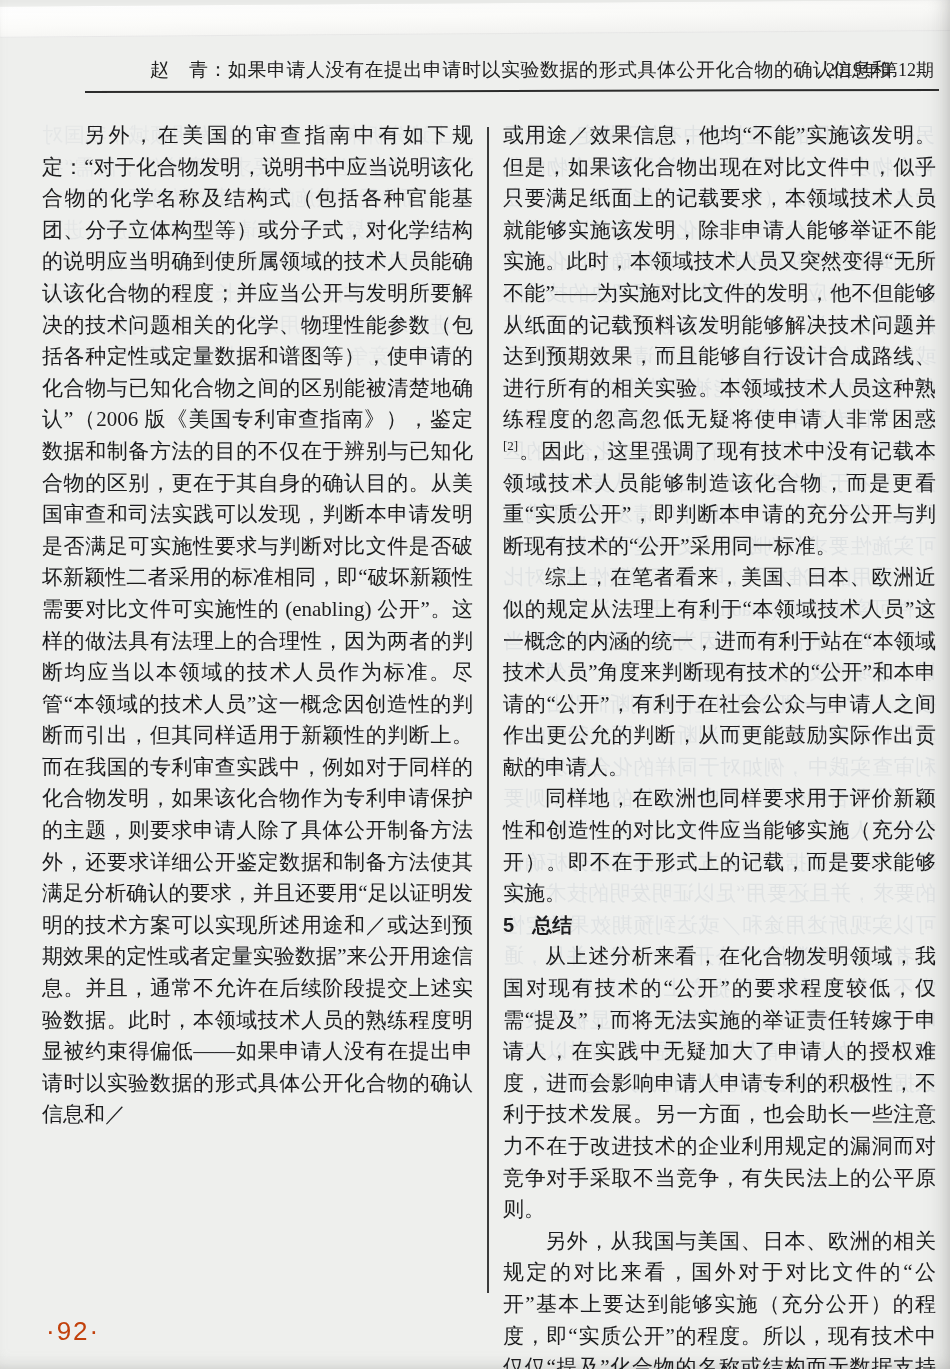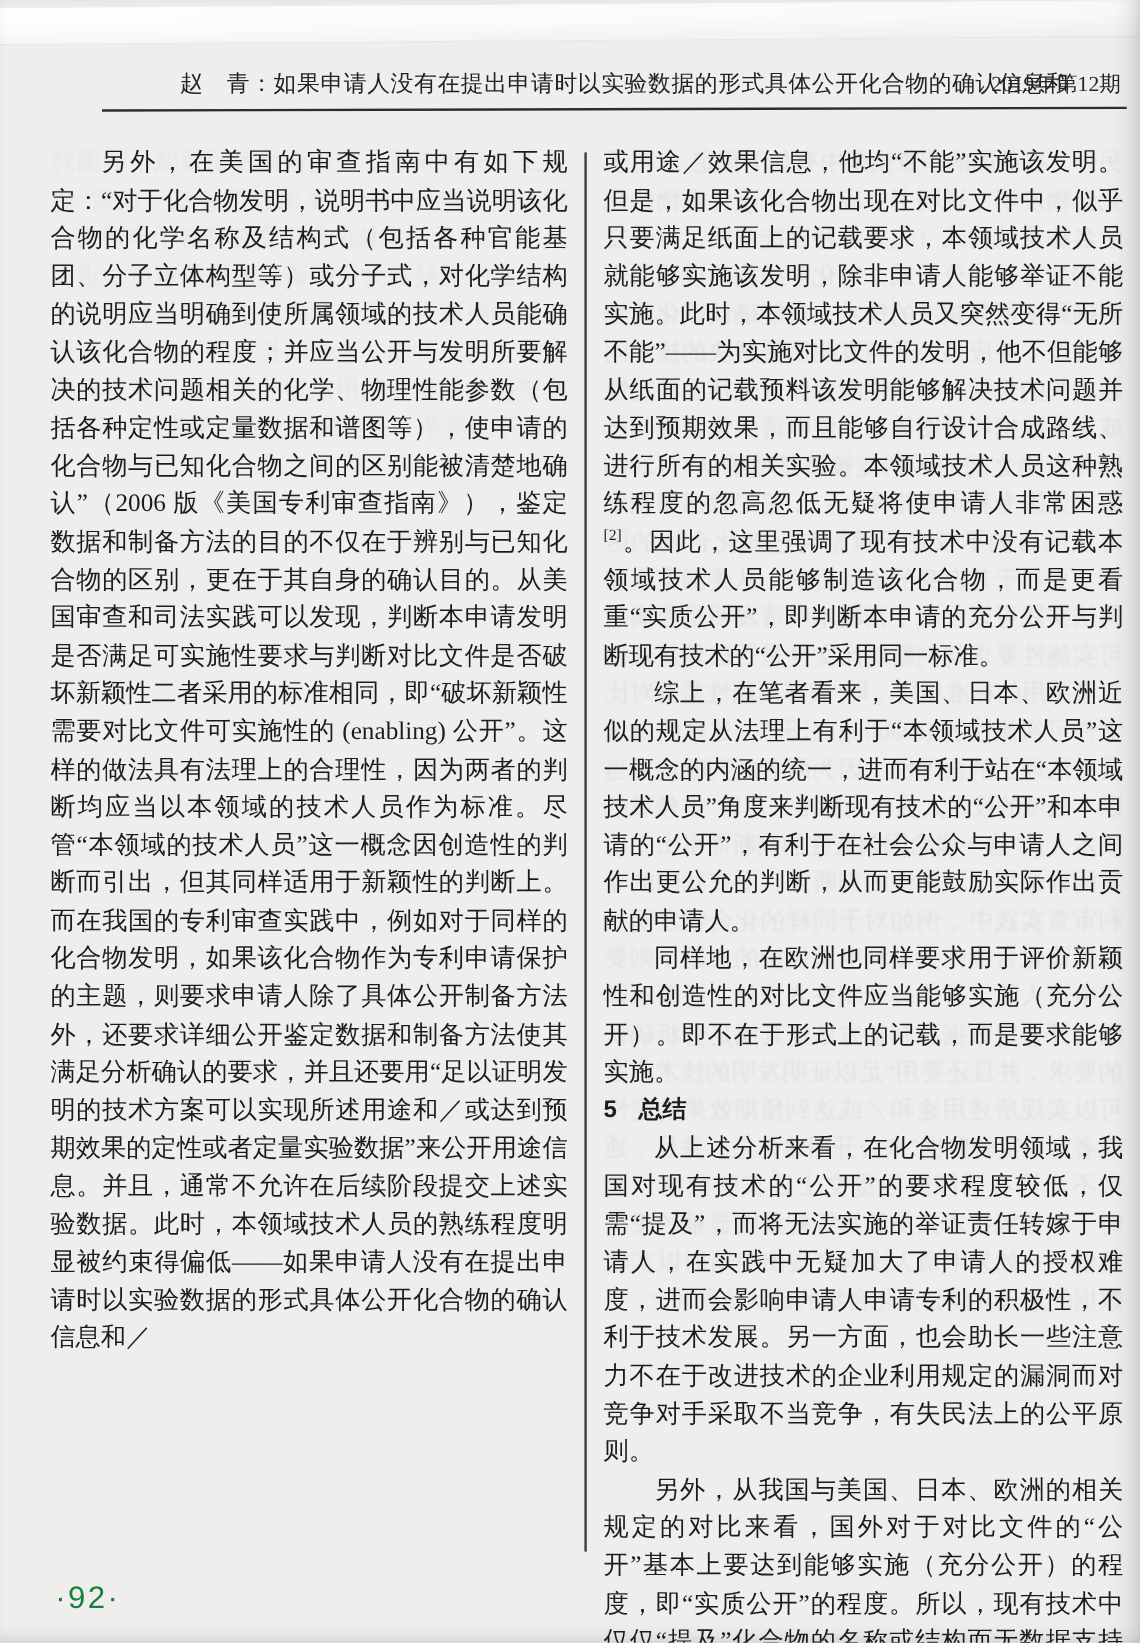--- a/index.html
+++ b/index.html
@@ -47,21 +47,21 @@
   }
   .sec-heading{
     font-family:"Liberation Sans","DejaVu Sans",sans-serif;
     font-weight:bold;font-size:20px;margin:27px 0 13px 0;text-align:left;text-indent:0;
   }
   .sec-heading .sec-num{margin-right:18px;}
   sup.fnref{font-size:13px;line-height:0;}
   .page-num{
     position:absolute;left:46px;top:1316px;
     font-family:"Liberation Sans","DejaVu Sans",sans-serif;
-    font-size:26px;color:#15803d;letter-spacing:2px;z-index:2;
+    font-size:26px;color:#c2410c;letter-spacing:2px;z-index:2;
   }
   .bleed{
     position:absolute;top:120px;font-size:21px;line-height:31.6px;text-align:justify;word-break:break-all;
     transform:scaleX(-1);opacity:.08;color:#3f567c;filter:blur(.7px);
     z-index:1;overflow:hidden;pointer-events:none;
   }
   .bleed-right{left:503px;width:433px;height:1180px;}
   .bleed-left{left:42px;width:431px;height:1180px;opacity:.05;}
 </style>
 </head>

